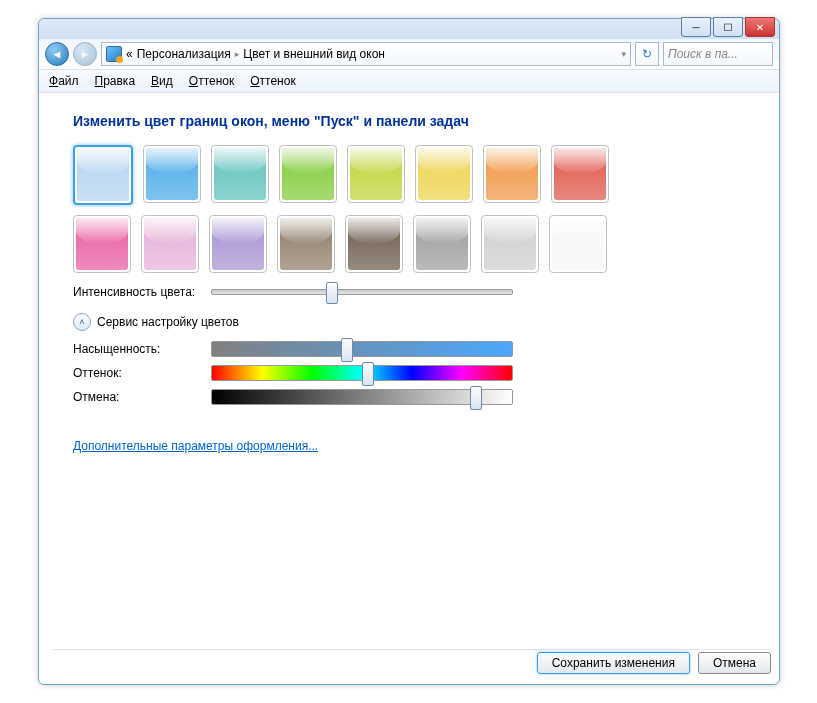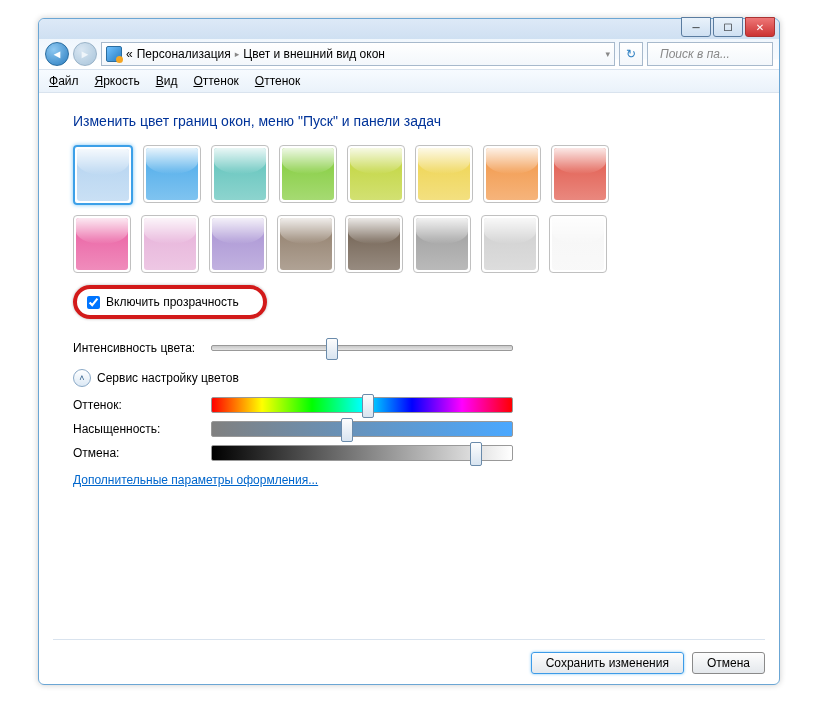--- a/index.html
+++ b/index.html
@@ -9,47 +9,47 @@
   .winbtns{position:absolute;right:4px;top:-2px;display:flex;gap:2px}
   .winbtn{width:28px;height:18px;border:1px solid #5a7ca0;border-radius:0 0 3px 3px;display:flex;align-items:center;justify-content:center;font-size:10px;background:linear-gradient(#e9f2fb,#cfe0f2)}
   .winclose{background:linear-gradient(#e77,#c33);color:#fff;border-color:#a33}
   .navbar{height:30px;display:flex;align-items:center;padding:0 6px;gap:4px;border-bottom:1px solid #d9e3ee}
   .navarrow{width:22px;height:22px;border-radius:50%;background:radial-gradient(circle at 35% 30%,#8fc9f2,#2a7dc0);border:1px solid #2a6da0;display:flex;align-items:center;justify-content:center;color:#fff;font-size:11px}
   .navarrow.fwd{background:radial-gradient(circle at 35% 30%,#d8e6f2,#a8c4da);border-color:#9ab3c8;color:#eff5fa}
   .addrbar{flex:1;height:22px;border:1px solid #a7b9cc;background:linear-gradient(#fff,#f3f7fb);display:flex;align-items:center;padding:0 4px;gap:4px}
   .addrseg{color:#000}
   .addrsep{color:#888;font-size:9px}
   .refreshbox{width:22px;height:22px;border:1px solid #a7b9cc;background:linear-gradient(#fff,#f3f7fb);display:flex;align-items:center;justify-content:center;color:#2a7dc0}
-  .searchbox{width:100px;height:22px;border:1px solid #a7b9cc;background:linear-gradient(#fff,#f3f7fb);display:flex;align-items:center;padding:0 12px;color:#888;font-style:italic}
+  .searchbox{width:100px;height:22px;border:1px solid #a7b9cc;background:linear-gradient(#fff,#f3f7fb);display:flex;align-items:center;padding:0 4px;color:#888;font-style:italic}
   .menubar{height:22px;display:flex;align-items:center;gap:16px;padding:0 10px;background:linear-gradient(#f7fbff,#eaf2fa);border-bottom:1px solid #d9e3ee}
   .menubar span{text-decoration-color:transparent}
   .menubar span::first-letter{text-decoration:underline}
   .content{padding:20px 34px 0 34px}
-  h1{font-size:14px;font-weight:400;color:#003399;margin:0 0 16px 0}
+  h1{font-size:14px;font-weight:700;color:#003399;margin:0 0 16px 0}
   .swatches{display:flex;flex-wrap:wrap;gap:10px;width:580px;margin-bottom:12px}
   .swatch{width:56px;height:56px;border:1px solid #c0c0c0;border-radius:4px;position:relative;overflow:hidden}
   .swatch.sel{border:2px solid #3ca0e8;box-shadow:0 0 4px #7cc5f5}
   .swatch .gloss{position:absolute;top:2px;left:2px;right:2px;height:46%;background:linear-gradient(to bottom,rgba(255,255,255,.85),rgba(255,255,255,0));border-radius:3px 3px 50% 50%}
   .swatch .fill{position:absolute;inset:2px;border-radius:3px}
   .curcolor{margin:6px 0 14px 0}
   .curcolor .v{color:#1a66b3}
   .highlight{display:inline-flex;align-items:center;gap:6px;border:4px solid #d21a1a;border-radius:18px;padding:6px 24px 6px 10px;margin-bottom:14px;box-shadow:0 0 3px rgba(0,0,0,.3)}
   .highlight input{margin:0}
   .sliderrow{display:flex;align-items:center;margin:8px 0;gap:8px}
   .sliderrow .lbl{width:130px}
   .track{position:relative;width:300px;height:4px;background:linear-gradient(#c9c9c9,#e4e4e4);border:1px solid #999;border-radius:2px}
   .thumb{position:absolute;top:-8px;width:10px;height:20px;background:linear-gradient(#fdfdfd,#d8e4f0);border:1px solid #6a8bab;border-radius:2px;transform:translateX(-50%)}
   .track.hue{background:linear-gradient(90deg,red,yellow,lime,cyan,blue,magenta,red);height:14px}
   .track.sat{background:linear-gradient(90deg,#808080,#4aa8ff);height:14px}
   .track.bri{background:linear-gradient(90deg,#000,#fff);height:14px}
   .track.hue .thumb,.track.sat .thumb,.track.bri .thumb{top:-4px;height:22px}
   .expander{display:flex;align-items:center;gap:6px;margin:14px 0 10px 0}
   .expbtn{width:16px;height:16px;border-radius:50%;border:1px solid #8aa9c7;background:linear-gradient(#fff,#dce9f5);display:flex;align-items:center;justify-content:center;font-size:9px;color:#33608c}
-  .link{color:#0066cc;margin-top:4px;display:inline-block}
-  .footer{position:absolute;bottom:10px;right:14px;left:14px;border-top:1px solid #d9e3ee;padding-top:12px;display:flex;justify-content:flex-end;gap:8px}
+  .link{color:#0066cc;margin-top:26px;display:inline-block}
+  .footer{position:absolute;bottom:10px;right:8px;left:14px;border-top:1px solid #d9e3ee;padding-top:2px;display:flex;justify-content:flex-end;gap:8px}
   .btn{height:22px;padding:0 14px;border:1px solid #8a8a8a;border-radius:3px;background:linear-gradient(#fdfdfd,#e4e8ec);font-size:12px;display:flex;align-items:center}
   .btn.primary{border-color:#3c9be8;box-shadow:0 0 3px #7cc5f5}
   .mini-icon{width:14px;height:14px;display:inline-block;background:linear-gradient(135deg,#6ec1ff,#2a7dc0);border:1px solid #2a6da0;border-radius:2px;position:relative}
   .mini-icon::after{content:"";position:absolute;right:-2px;bottom:-2px;width:7px;height:7px;background:#f5a623;border-radius:50%}
 </style>
 </head>
 <body>
 
 <div class="outer">
   <div class="window">
@@ -86,21 +86,21 @@
       <div class="refreshbox">
           <span>↻</span>
         </div>
       <div class="searchbox">
           <span>Поиск в па...</span>
         </div>
     </div>
 
     <div class="menubar">
       <span>Файл</span>
-      <span>Яркость</span>
+      <span>Правка</span>
       <span>Вид</span>
       <span>Оттенок</span>
       <span>Оттенок</span>
     </div>
 
     <div class="content">
       <h1>Изменить цвет границ окон, меню "Пуск" и панели задач</h1>
 
       <div class="swatches" id="swatches">
           <div class="swatch sel">
@@ -163,52 +163,48 @@
             <div class="fill" style="background: linear-gradient(rgb(212, 212, 212) 40%, rgba(212, 212, 212, 0.8));"></div>
             <div class="gloss"></div>
           </div>
           <div class="swatch">
             <div class="fill" style="background: linear-gradient(rgb(247, 247, 247) 40%, rgba(247, 247, 247, 0.8));"></div>
             <div class="gloss"></div>
           </div>
         </div>
 
 
-      <div class="highlight">
-        <input type="checkbox" checked="" style="">
-        <span>Включить прозрачность</span>
-      </div>
 
       <div class="sliderrow">
         <span class="lbl">Интенсивность цвета:</span>
         <div class="track">
             <div class="thumb" style="left:40%"></div>
           </div>
       </div>
 
       <div class="expander">
         <div class="expbtn">
             <span>˄</span>
           </div>
         <span>Сервис настройку цветов</span>
       </div>
 
       <div class="sliderrow">
+        <span class="lbl">Насыщенность:</span>
+        <div class="track sat">
+            <div class="thumb" style="left:45%"></div>
+          </div>
+      </div>
+      <div class="sliderrow">
         <span class="lbl">Оттенок:</span>
         <div class="track hue">
             <div class="thumb" style="left:52%"></div>
           </div>
       </div>
       <div class="sliderrow">
-        <span class="lbl">Насыщенность:</span>
-        <div class="track sat">
-            <div class="thumb" style="left:45%"></div>
-          </div>
-      </div>
-      <div class="sliderrow">
         <span class="lbl">Отмена:</span>
         <div class="track bri">
             <div class="thumb" style="left:88%"></div>
           </div>
       </div>
 
       <a class="link" href="#">Дополнительные параметры оформления...</a>
     </div>
 
     <div class="footer">

